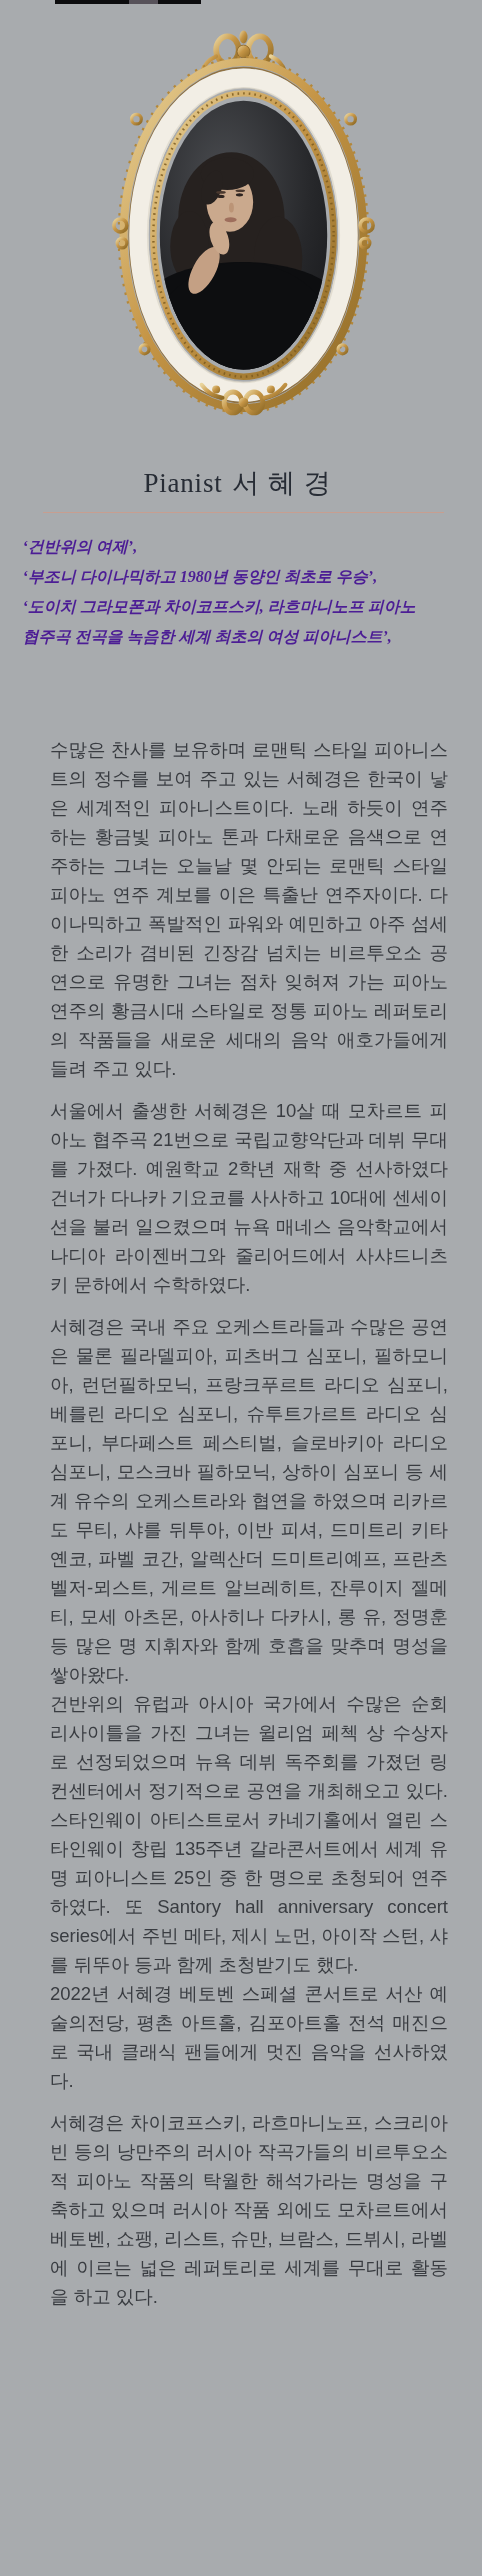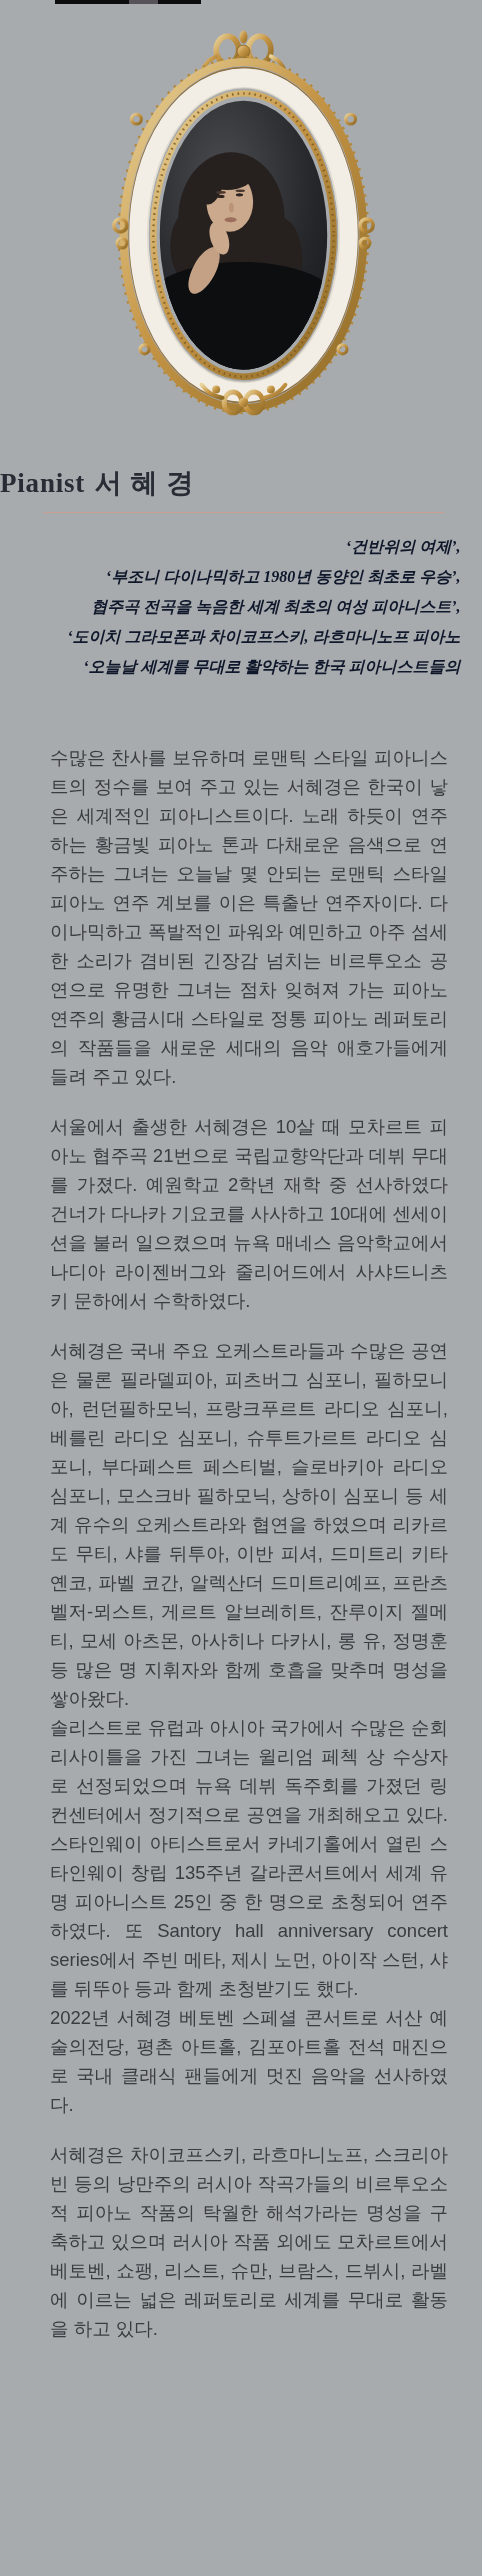--- a/index.html
+++ b/index.html
@@ -18,43 +18,43 @@
   }
   .top-artifact .patch{
     position:absolute;left:74px;top:0;width:29px;height:4px;background:#57525a;
   }
   .frame-wrap{
     position:absolute;left:109px;top:29px;width:269px;height:396px;
   }
   .frame-wrap svg{display:block;width:100%;height:100%;}
   .title{
     position:absolute;top:465px;left:0;width:100%;
-    margin:0;text-align:left;
+    margin:0;text-align:center;
     font-family:"Liberation Serif","DejaVu Serif",serif;
-    font-weight:700;font-size:27px;color:#272c35;letter-spacing:0.8px;
+    font-weight:400;font-size:27px;color:#272c35;letter-spacing:0.8px;
   }
   .title .kr{margin-left:9.7px;letter-spacing:8.8px;}
   .divider{
     position:absolute;top:512px;left:43px;width:401px;height:0.8px;
     background:#c79e90;
   }
   .quote{
     position:absolute;top:532px;left:22.5px;right:22.5px;
-    text-align:right;
+    text-align:left;
     font-family:"Liberation Serif","DejaVu Serif",serif;
     font-style:italic;font-weight:600;
-    font-size:16px;line-height:30px;color:#0f172a;
+    font-size:16px;line-height:30px;color:#4c1d95;
   }
   .bio{
     position:absolute;top:722px;left:50px;right:35px;
     font-size:18.5px;line-height:29px;color:#393c41;
     text-align:justify;
   }
   .bio p{margin:0;}
-  .bio p.gap{margin-top:21px;}
+  .bio p.gap{margin-top:13px;}
 </style>
 </head>
 <body>
 
 <div class="page">
 
   <div class="top-artifact">
     <span class="patch"></span>
   </div>
 
@@ -138,28 +138,27 @@
     </svg>
   </div>
 
   <h1 class="title"><span>Pianist</span><span class="kr">서혜경</span></h1>
 
   <div class="divider"></div>
 
   <div class="quote" id="quote-block">
       <div class="quote-line">‘건반위의 여제’,</div>
       <div class="quote-line">‘부조니 다이나믹하고 1980년 동양인 최초로 우승’,</div>
+      <div class="quote-line">‘도이치 그라모폰과 차이코프스키, 라흐마니노프 피아노</div>
       <div class="quote-line">협주곡 전곡을 녹음한 세계 최초의 여성 피아니스트’,</div>
-      <div class="quote-line">‘도이치 그라모폰과 차이코프스키, 라흐마니노프 피아노</div>
-      <div class="quote-line">‘오늘날 세계를 무대로 활약하는 한국 피아니스트들의</div>
     </div>
 
   <div class="bio" id="bio-section">
       <p class="gap">수많은 찬사를 보유하며 로맨틱 스타일 피아니스트의 정수를 보여 주고 있는 서혜경은 한국이 낳은 세계적인 피아니스트이다. 노래 하듯이 연주하는 황금빛 피아노 톤과 다채로운 음색으로 연주하는 그녀는 오늘날 몇 안되는 로맨틱 스타일 피아노 연주 계보를 이은 특출난 연주자이다. 다이나믹하고 폭발적인 파워와 예민하고 아주 섬세한 소리가 겸비된 긴장감 넘치는 비르투오소 공연으로 유명한 그녀는 점차 잊혀져 가는 피아노 연주의 황금시대 스타일로 정통 피아노 레퍼토리의 작품들을 새로운 세대의 음악 애호가들에게 들려 주고 있다.</p>
       <p class="gap">서울에서 출생한 서혜경은 10살 때 모차르트 피아노 협주곡 21번으로 국립교향악단과 데뷔 무대를 가졌다. 예원학교 2학년 재학 중 선사하였다 건너가 다나카 기요코를 사사하고 10대에 센세이션을 불러 일으켰으며 뉴욕 매네스 음악학교에서 나디아 라이젠버그와 줄리어드에서 사샤드니츠키 문하에서 수학하였다.</p>
       <p class="gap">서혜경은 국내 주요 오케스트라들과 수많은 공연은 물론 필라델피아, 피츠버그 심포니, 필하모니아, 런던필하모닉, 프랑크푸르트 라디오 심포니, 베를린 라디오 심포니, 슈투트가르트 라디오 심포니, 부다페스트 페스티벌, 슬로바키아 라디오 심포니, 모스크바 필하모닉, 상하이 심포니 등 세계 유수의 오케스트라와 협연을 하였으며 리카르도 무티, 샤를 뒤투아, 이반 피셔, 드미트리 키타옌코, 파벨 코간, 알렉산더 드미트리예프, 프란츠 벨저-뫼스트, 게르트 알브레히트, 잔루이지 젤메티, 모세 아츠몬, 아사히나 다카시, 롱 유, 정명훈 등 많은 명 지휘자와 함께 호흡을 맞추며 명성을 쌓아왔다.</p>
-      <p class="">솔리스트로 유럽과 아시아 국가에서 수많은 순회 리사이틀을 가진 그녀는 윌리엄 페첵 상 수상자로 선정되었으며 뉴욕 데뷔 독주회를 가졌던 링컨센터에서 정기적으로 공연을 개최해오고 있다. 스타인웨이 아티스트로서 카네기홀에서 열린 스타인웨이 창립 135주년 갈라콘서트에서 세계 유명 피아니스트 25인 중 한 명으로 초청되어 연주하였다. 또 Santory hall anniversary concert series에서 주빈 메타, 제시 노먼, 아이작 스턴, 샤를 뒤뚜아 등과 함께 초청받기도 했다.</p>
+      <p class="">건반위의 유럽과 아시아 국가에서 수많은 순회 리사이틀을 가진 그녀는 윌리엄 페첵 상 수상자로 선정되었으며 뉴욕 데뷔 독주회를 가졌던 링컨센터에서 정기적으로 공연을 개최해오고 있다. 스타인웨이 아티스트로서 카네기홀에서 열린 스타인웨이 창립 135주년 갈라콘서트에서 세계 유명 피아니스트 25인 중 한 명으로 초청되어 연주하였다. 또 Santory hall anniversary concert series에서 주빈 메타, 제시 노먼, 아이작 스턴, 샤를 뒤뚜아 등과 함께 초청받기도 했다.</p>
       <p class="">2022년 서혜경 베토벤 스페셜 콘서트로 서산 예술의전당, 평촌 아트홀, 김포아트홀 전석 매진으로 국내 클래식 팬들에게 멋진 음악을 선사하였다.</p>
       <p class="gap">서혜경은 차이코프스키, 라흐마니노프, 스크리아빈 등의 낭만주의 러시아 작곡가들의 비르투오소적 피아노 작품의 탁월한 해석가라는 명성을 구축하고 있으며 러시아 작품 외에도 모차르트에서 베토벤, 쇼팽, 리스트, 슈만, 브람스, 드뷔시, 라벨에 이르는 넓은 레퍼토리로 세계를 무대로 활동을 하고 있다.</p>
     </div>
 
 </div>
 
 
 </body></html>

